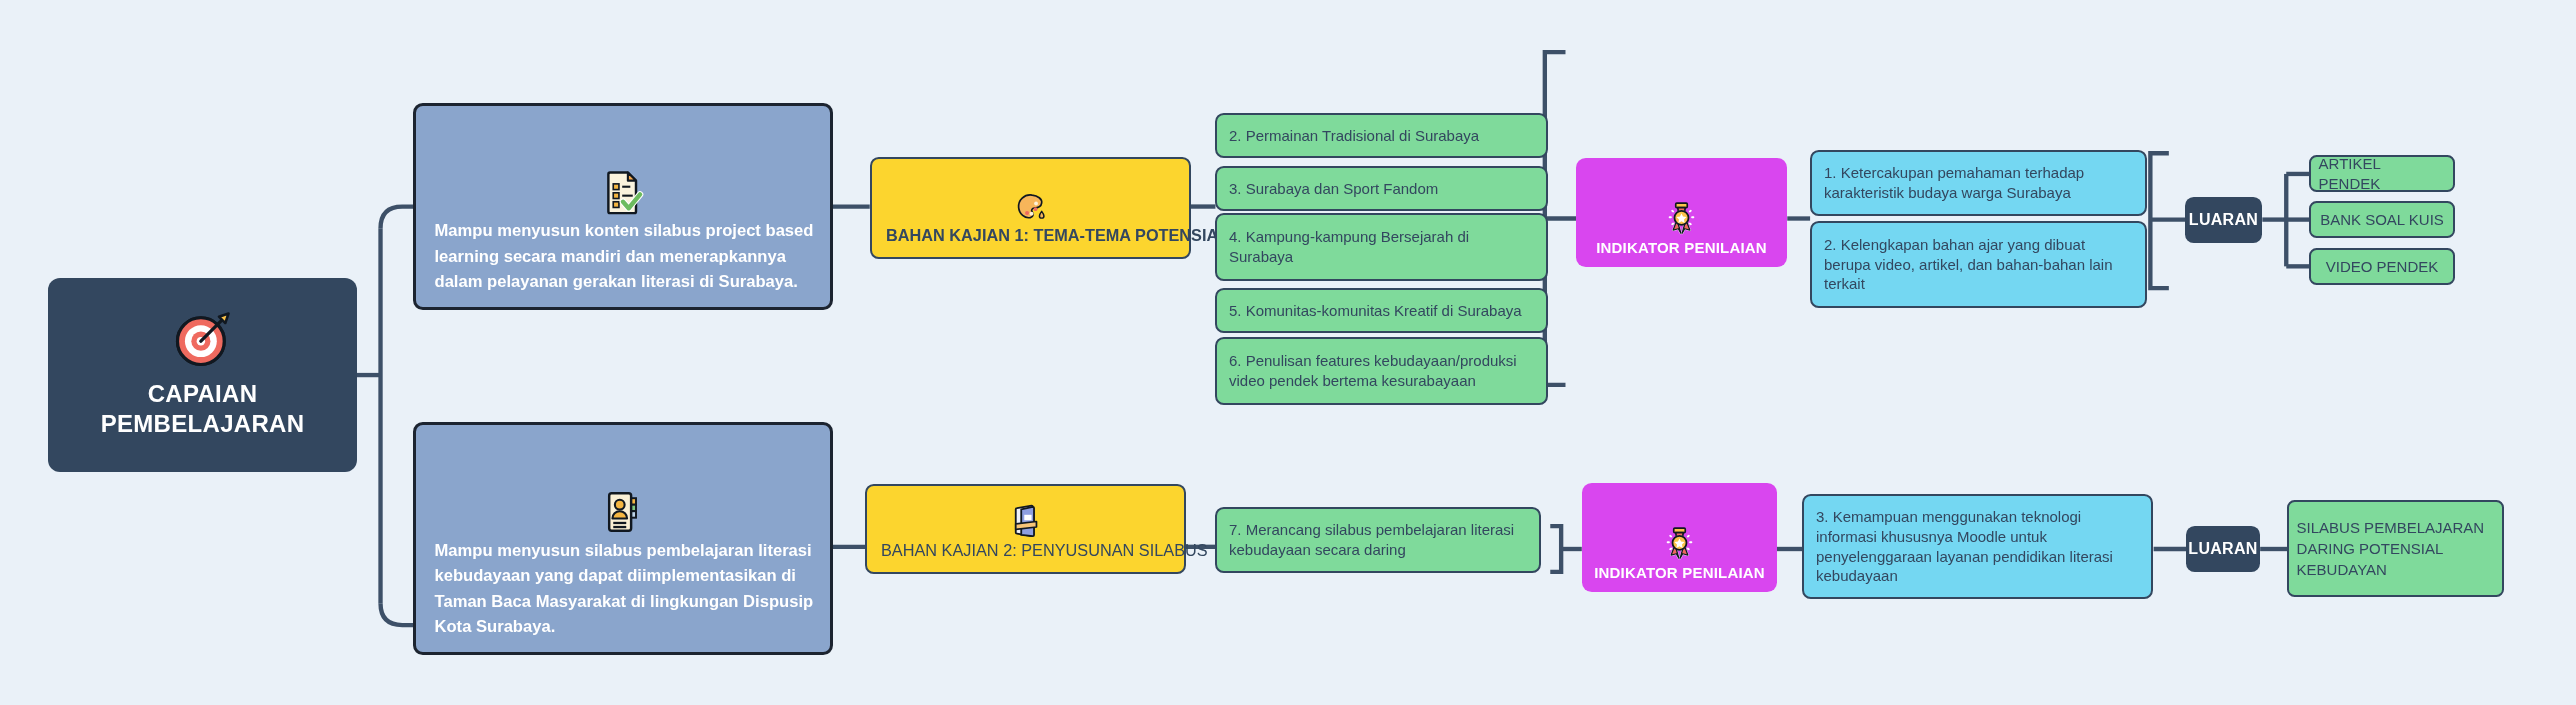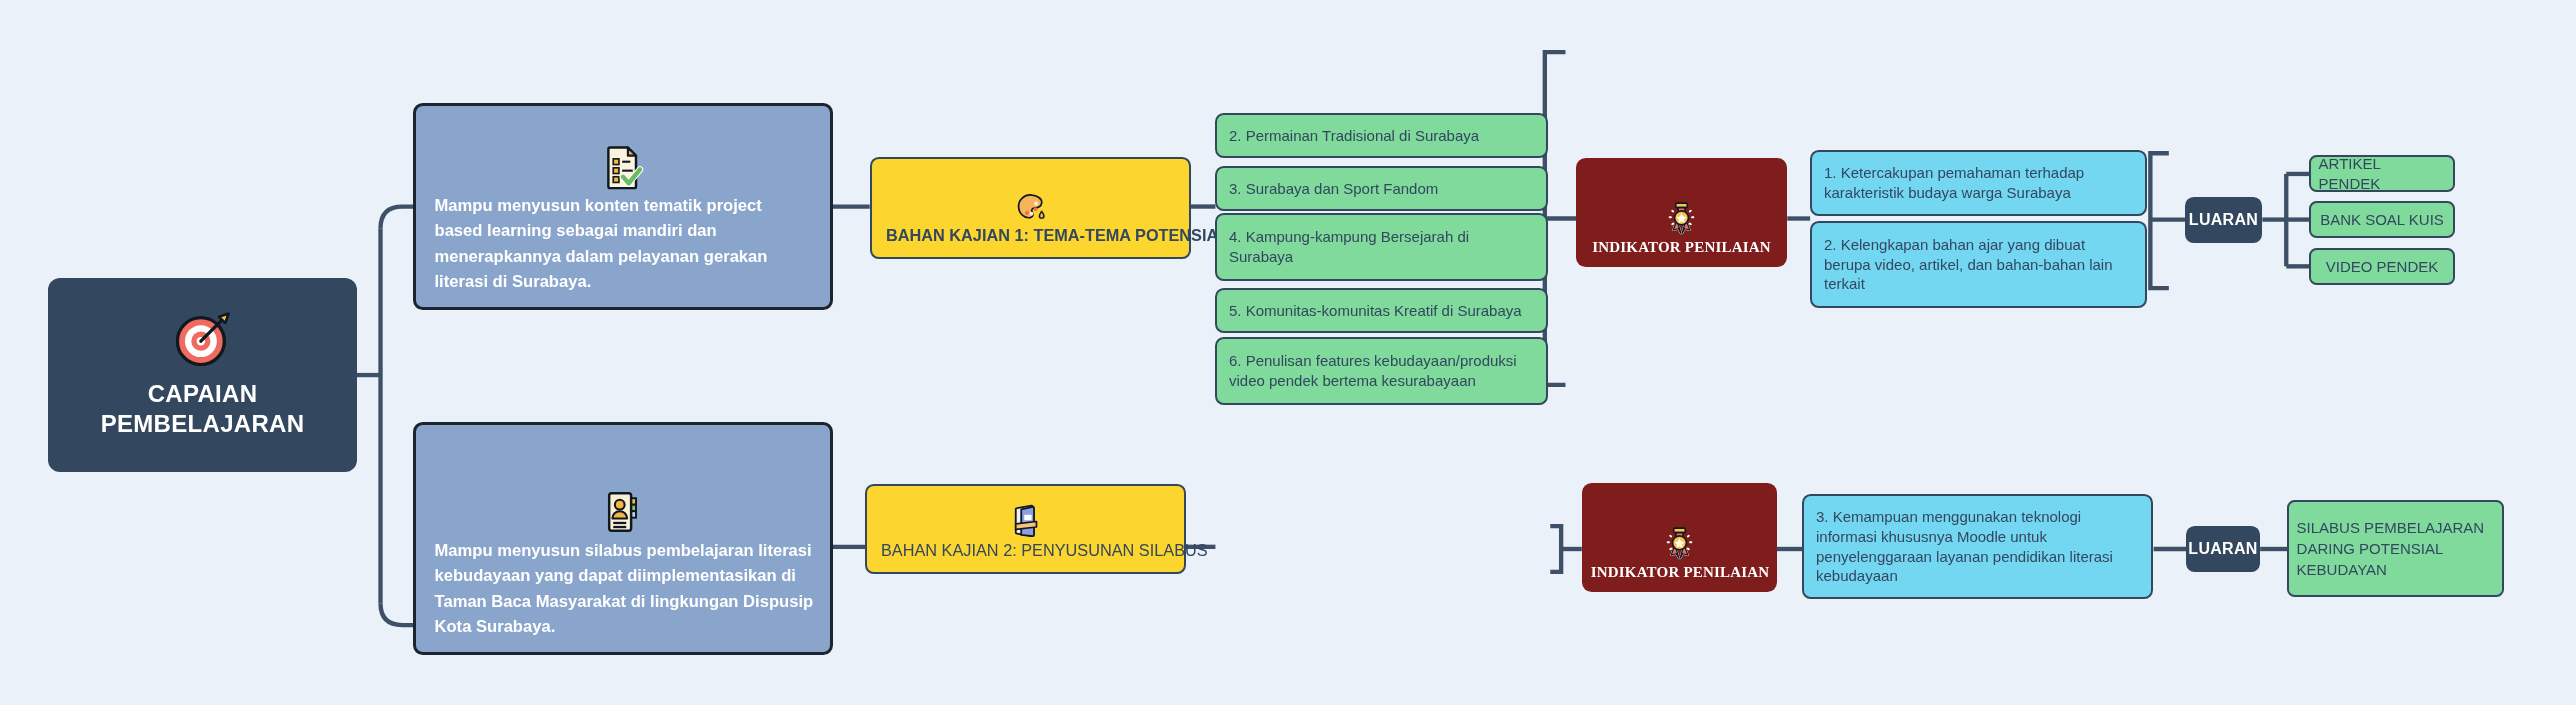--- a/index.html
+++ b/index.html
@@ -111,24 +111,23 @@
     justify-content: center;
   }
   .cyan .body {
     font-size: 15px;
     line-height: 1.33;
     padding: 0 28px 0 12px;
   }
 
   
   .dark {
-    background: #7f1d1d;
+    background: #d946ef;
     border-radius: 9.8px;
     color: #ffffff;
-    font-family: Liberation Serif, serif;
   }
   .dark .body {
     font-size: 15px;
     font-weight: bold;
     letter-spacing: 0.2px;
     text-align: center;
     padding: 0 8.7px 11px 8.7px;
     white-space: nowrap;
   }
   .dark .icon-wrap {
@@ -246,21 +245,21 @@
         <path d="M38 8 l10 10 h-10 z" fill="#f5a94e" stroke="#111820" stroke-width="2.6" stroke-linejoin="round"></path>
         <rect x="20" y="22" width="7" height="7" fill="#f5b642" stroke="#111820" stroke-width="2"></rect>
         <rect x="20" y="33" width="7" height="7" fill="#f5b642" stroke="#111820" stroke-width="2"></rect>
         <rect x="20" y="44" width="7" height="7" fill="#f5b642" stroke="#111820" stroke-width="2"></rect>
         <line x1="31" y1="25.5" x2="41" y2="25.5" stroke="#111820" stroke-width="2.6"></line>
         <line x1="31" y1="36.5" x2="44" y2="36.5" stroke="#111820" stroke-width="2.6"></line>
         <path d="M32 44 l7 8 l14 -17" fill="none" stroke="#ffffff" stroke-width="8" stroke-linecap="round" stroke-linejoin="round"></path>
         <path d="M32 44 l7 8 l14 -17" fill="none" stroke="#6cbb5e" stroke-width="5.5" stroke-linecap="round" stroke-linejoin="round"></path>
       </svg>
     </div>
-    <div class="body">Mampu menyusun konten tematik project based learning sebagai mandiri dan menerapkannya dalam pelayanan gerakan literasi di Surabaya.</div>
+    <div class="body">Mampu menyusun konten silabus project based learning secara mandiri dan menerapkannya dalam pelayanan gerakan literasi di Surabaya.</div>
   </div>
 
   <div class="node yellow" style="left:870px; top:157px; width:321px; height:102px;font-weight:bold;">
     <div class="icon-wrap">
       <svg width="36" height="36" viewBox="0 0 64 64">
         <path d="M34 9 C20 7 9 18 10 31 C11 43 21 51 31 49 C37 48 36 42 34 39 c-2 -3 0 -7 4 -7 c6 0 12 -2 13 -9 C52 16 44 10 34 9 z" fill="#f7b55a" stroke="#111820" stroke-width="3" stroke-linejoin="round"></path>
         <circle cx="25" cy="41" r="3.6" fill="#ef6a5f"></circle>
         <circle cx="33" cy="42" r="3.4" fill="#fdf0d8"></circle>
         <circle cx="40" cy="34" r="3.4" fill="#ef6a5f"></circle>
         <circle cx="41" cy="24" r="3.4" fill="#fdf0d8"></circle>
@@ -354,20 +353,23 @@
         <path d="M18 10 L42 6 a2 2 0 0 1 2 2 v46 a2 2 0 0 1 -2 2 L18 52 a2 2 0 0 1 -2 -2 V12 a2 2 0 0 1 2 -2 z" fill="#eef1f8" stroke="#111820" stroke-width="3" stroke-linejoin="round"></path>
         <path d="M25 12 L44 8 a2 2 0 0 1 2 2 v44 a2 2 0 0 1 -2 2 L25 54 z" fill="#8e9fe0" stroke="#111820" stroke-width="3" stroke-linejoin="round"></path>
         <rect x="30" y="21" width="12" height="9" fill="#ffffff"></rect>
         <rect x="30" y="33" width="12" height="3" fill="#ffffff"></rect>
         <path d="M16 36 L50 32 v9 L16 45 z" fill="#f7c477" stroke="#111820" stroke-width="2.8" stroke-linejoin="round"></path>
       </svg>
     </div>
     <div class="body">BAHAN KAJIAN 2: PENYUSUNAN SILABUS</div>
   </div>
 
+  <div class="node green" style="left:1215px; top:507px; width:326px; height:66px;">
+    <div class="body">7. Merancang silabus pembelajaran literasi kebudayaan secara daring</div>
+  </div>
 
   <div class="node dark" style="left:1582px; top:483px; width:195px; height:109px;">
     <div class="icon-wrap">
       <svg width="41" height="41" viewBox="0 0 64 64">
         <rect x="23" y="8" width="18" height="7" rx="1.6" fill="#fbc34a" stroke="#111820" stroke-width="2.6"></rect>
         <path d="M26 15 h12 l-2 10 h-8 z" fill="#ef6a5f" stroke="#111820" stroke-width="2.6" stroke-linejoin="round"></path>
         <path d="M25 34 l-6 16 l8 -2 l4 7 z" fill="#ef6a5f" stroke="#ffffff" stroke-width="3" stroke-linejoin="round"></path>
         <path d="M39 34 l6 16 l-8 -2 l-4 7 z" fill="#ef6a5f" stroke="#ffffff" stroke-width="3" stroke-linejoin="round"></path>
         <path d="M25 34 l-6 16 l8 -2 l4 7 z" fill="#ef6a5f" stroke="#111820" stroke-width="2" stroke-linejoin="round"></path>
         <path d="M39 34 l6 16 l-8 -2 l-4 7 z" fill="#ef6a5f" stroke="#111820" stroke-width="2" stroke-linejoin="round"></path>

